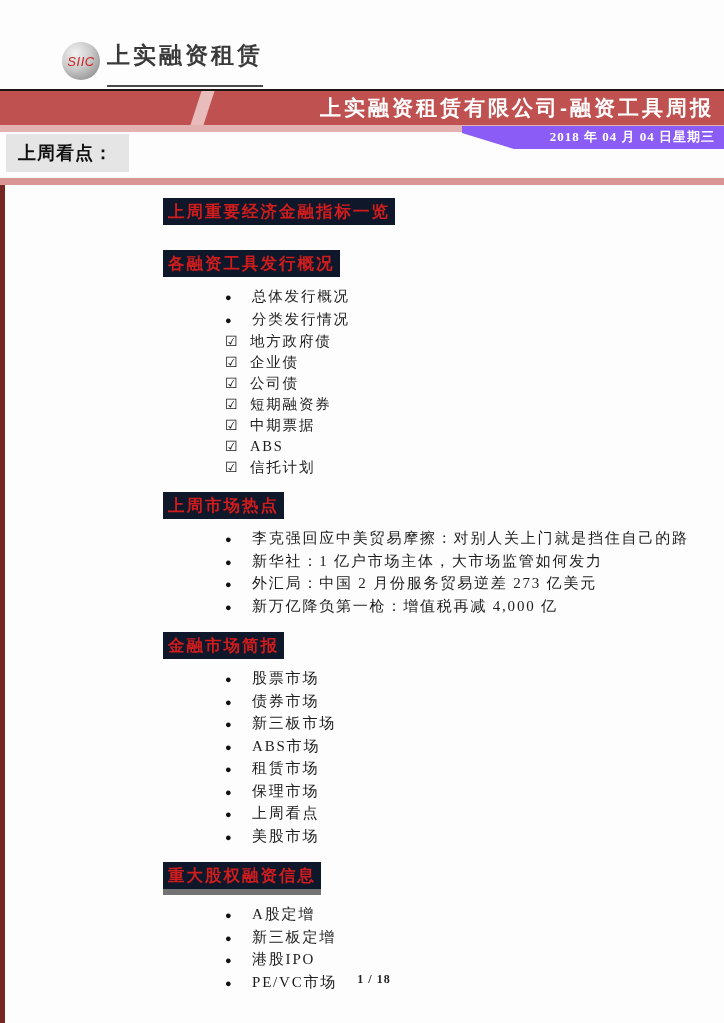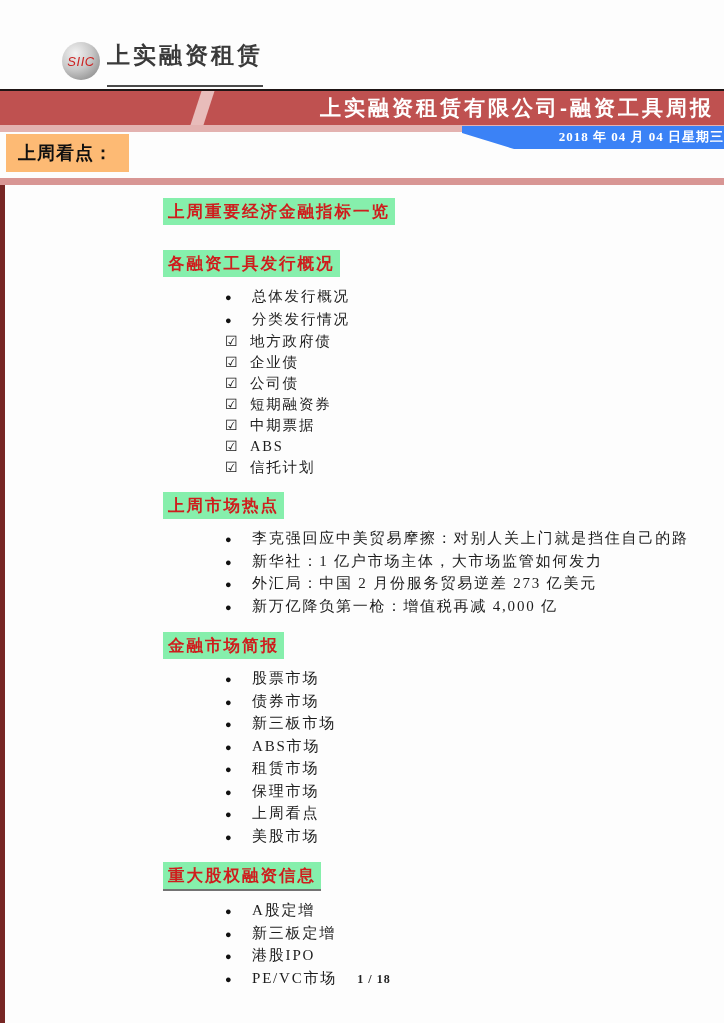--- a/index.html
+++ b/index.html
@@ -48,47 +48,47 @@
     background:#e8bcba; transform:skewX(-18deg);
   }
   .banner-title {
     position:absolute; right:10px; top:0; height:34px; line-height:34px;
     color:#ffffff; font-weight:bold; font-size:21px; letter-spacing:3px;
     font-family:"Liberation Sans", sans-serif; white-space:nowrap;
   }
   .pink-strip-1 { position:absolute; top:125px; left:0; width:100%; height:7px; background:#e3b2b0; }
   .date-box {
     position:absolute; top:126px; right:0; width:262px; height:23px;
-    background:#3b82f6;
+    background:#8b5cf6;
     clip-path:polygon(0 0, 100% 0, 100% 100%, 52px 100%, 0 30%);
-    text-align:right; line-height:22px; 
+    text-align:right; line-height:22px; padding-right:9px;
     color:#ffffff; font-size:13px; letter-spacing:1px;
     font-family:"Liberation Serif", serif; font-weight:bold;
   }
 
   
   .highlights-box {
     position:absolute; top:134px; left:6px; height:38px;
-    background:#fdba74; color:#101010;
+    background:#e5e5e5; color:#101010;
     font-family:"Liberation Sans", sans-serif; font-weight:bold; font-size:18px;
     letter-spacing:1px; padding:7px 16px 0 12px;
   }
   .pink-strip-2 { position:absolute; top:178px; left:0; width:100%; height:7px; background:#d89694; }
   .left-bar { position:absolute; top:185px; left:0; width:5px; height:838px; background:#772624; }
 
   
   .content { position:absolute; top:198px; left:163px; right:16px; }
   .heading {
     display:inline-block;
-    color:#cf1d1d; background:#86efac;
+    color:#cf1d1d; background:#0f172a;
     font-family:Liberation Sans, sans-serif;
     font-weight:bold; font-size:16.5px; letter-spacing:2px;
     padding:3px 5px 2px 5px;
   }
-  .heading.underlined { border-bottom:2px solid #737373; }
+  .heading.underlined { border-bottom:6px solid #737373; }
   .sec { margin-bottom:14px; }
   .sec .heading { margin-bottom:9px; }
   .sec-gap { margin-top:16px; }
   .list { margin-left:62px; }
   .li { display:flex; align-items:baseline; line-height:21.5px; white-space:nowrap; }
   .li .marker { width:27px; flex:0 0 27px; font-size:11px; color:#111; }
   .li.check .marker { font-size:14px; width:25px; flex-basis:25px; }
   .li .li-text { font-size:14.5px; letter-spacing:1.8px; color:#1c1c1c; }
   .li.bullet.big .li-text { font-size:15px; }
   .checklist { margin-left:62px; }

